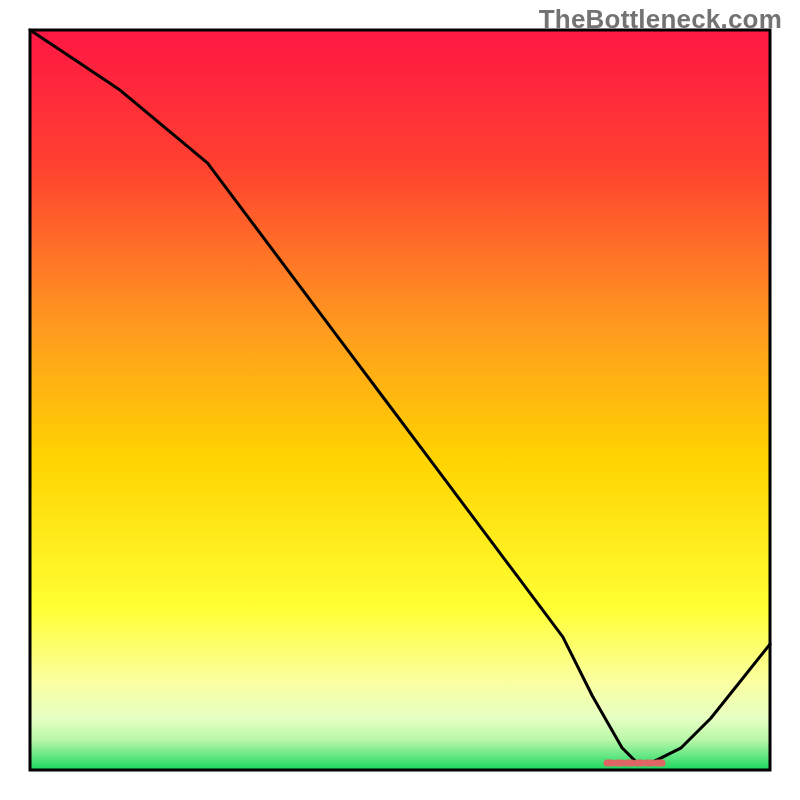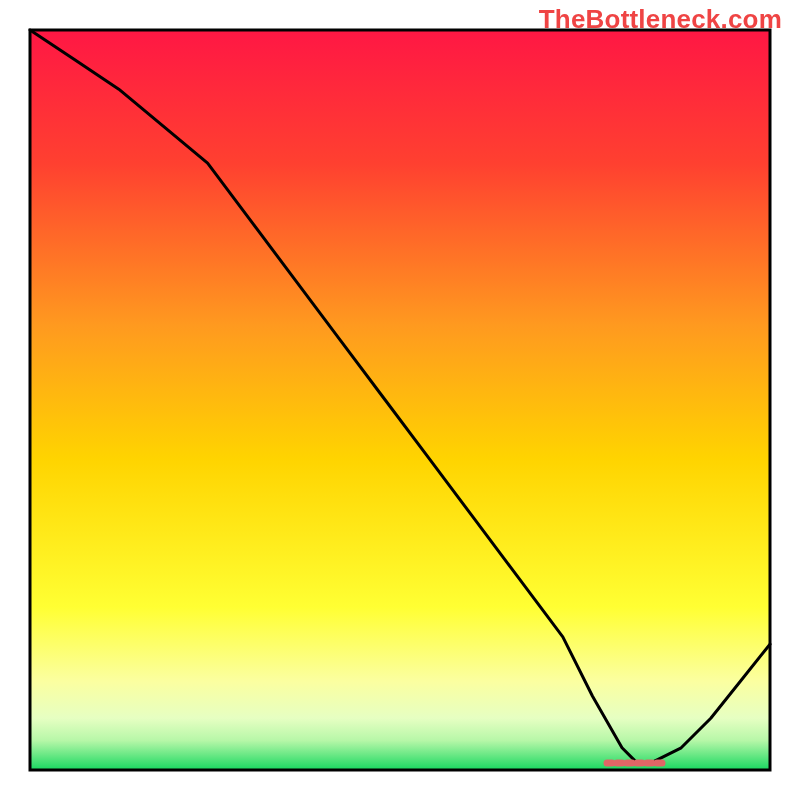--- a/index.html
+++ b/index.html
@@ -13,21 +13,21 @@
   .wrap {
     position: relative;
     width: 800px;
     height: 800px;
     background: #ffffff;
   }
   .watermark {
     position: absolute;
     top: 4px;
     right: 18px;
-    color: #ef4444;
+    color: #737373;
     font-size: 26px;
     font-weight: 600;
     letter-spacing: 0.2px;
   }
   svg {
     display: block;
   }
 </style>
 </head>
 <body>

